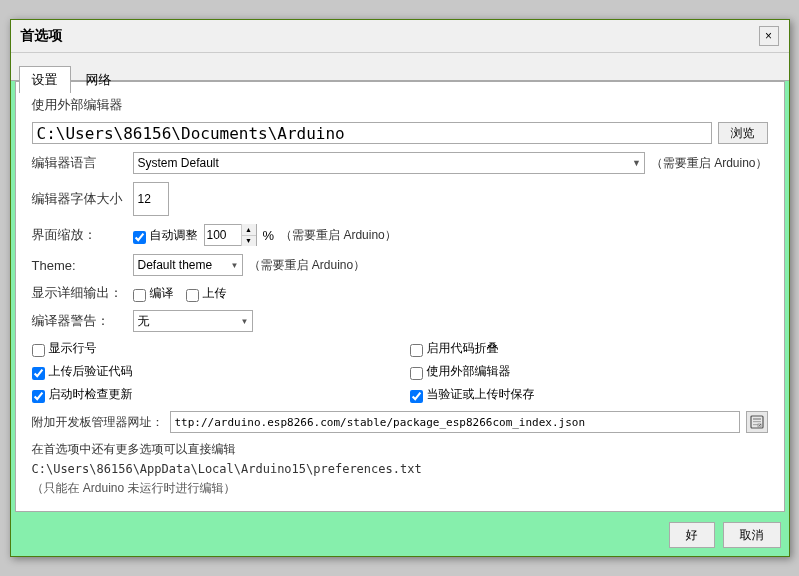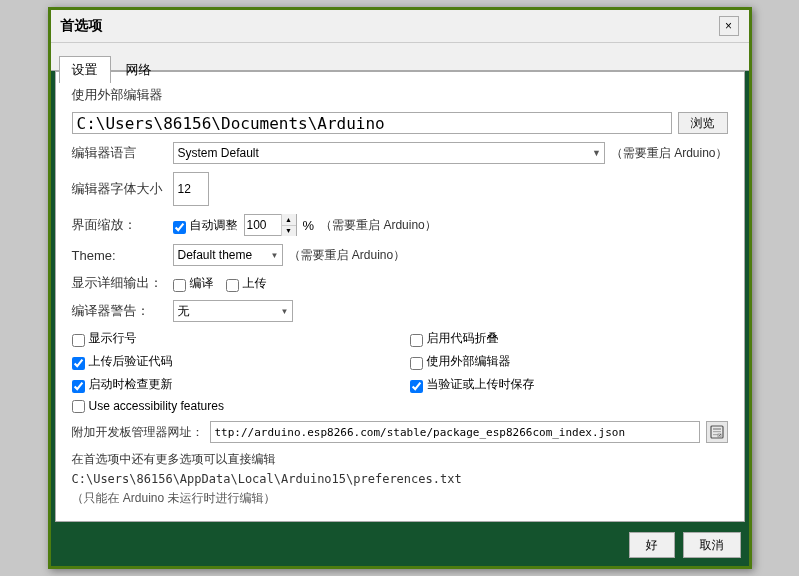--- a/index.html
+++ b/index.html
@@ -6,23 +6,23 @@
     body {
       background: #c8c8c8;
       font-family: "SimSun", "宋体", sans-serif;
       font-size: 13px;
       display: flex;
       align-items: center;
       justify-content: center;
       min-height: 100vh;
     }
     .dialog {
-      background: #14532d;
-      border: 3px solid #4d7c0f;
-      width: 704px;
+      background: #86efac;
+      border: 1px solid #4d7c0f;
+      width: 780px;
       box-shadow: 2px 2px 8px rgba(0,0,0,0.4);
     }
     .title-bar {
       background: #f0f0f0;
       border-bottom: 1px solid #ccc;
       padding: 6px 10px;
       display: flex;
       align-items: center;
       justify-content: space-between;
     }
@@ -394,24 +394,20 @@
         <input type="checkbox" style="">
         <span>使用外部编辑器</span>
       </label>
       <label class="checkbox-label">
         <input type="checkbox" checked="" style="">
         <span>启动时检查更新</span>
       </label>
       <label class="checkbox-label">
         <input type="checkbox" checked="" style="">
         <span>当验证或上传时保存</span>
-      </label>
-      <label class="checkbox-label">
-        <input type="checkbox" style="">
-        <span>Use accessibility features</span>
       </label>
     </div>
 
     <div class="row">
       <span style="font-size:12px;white-space:nowrap;color:#333;">附加开发板管理器网址：</span>
       <input class="url-input" type="text" value="ttp://arduino.esp8266.com/stable/package_esp8266com_index.json" style="">
       <button class="url-icon-btn">
         <svg viewBox="0 0 14 14" fill="none" xmlns="http://www.w3.org/2000/svg">
           <rect x="1" y="1" width="12" height="12" rx="1" stroke="#555" stroke-width="1.2" fill="none"></rect>
           <rect x="3" y="3" width="8" height="2" fill="#aaa"></rect>

